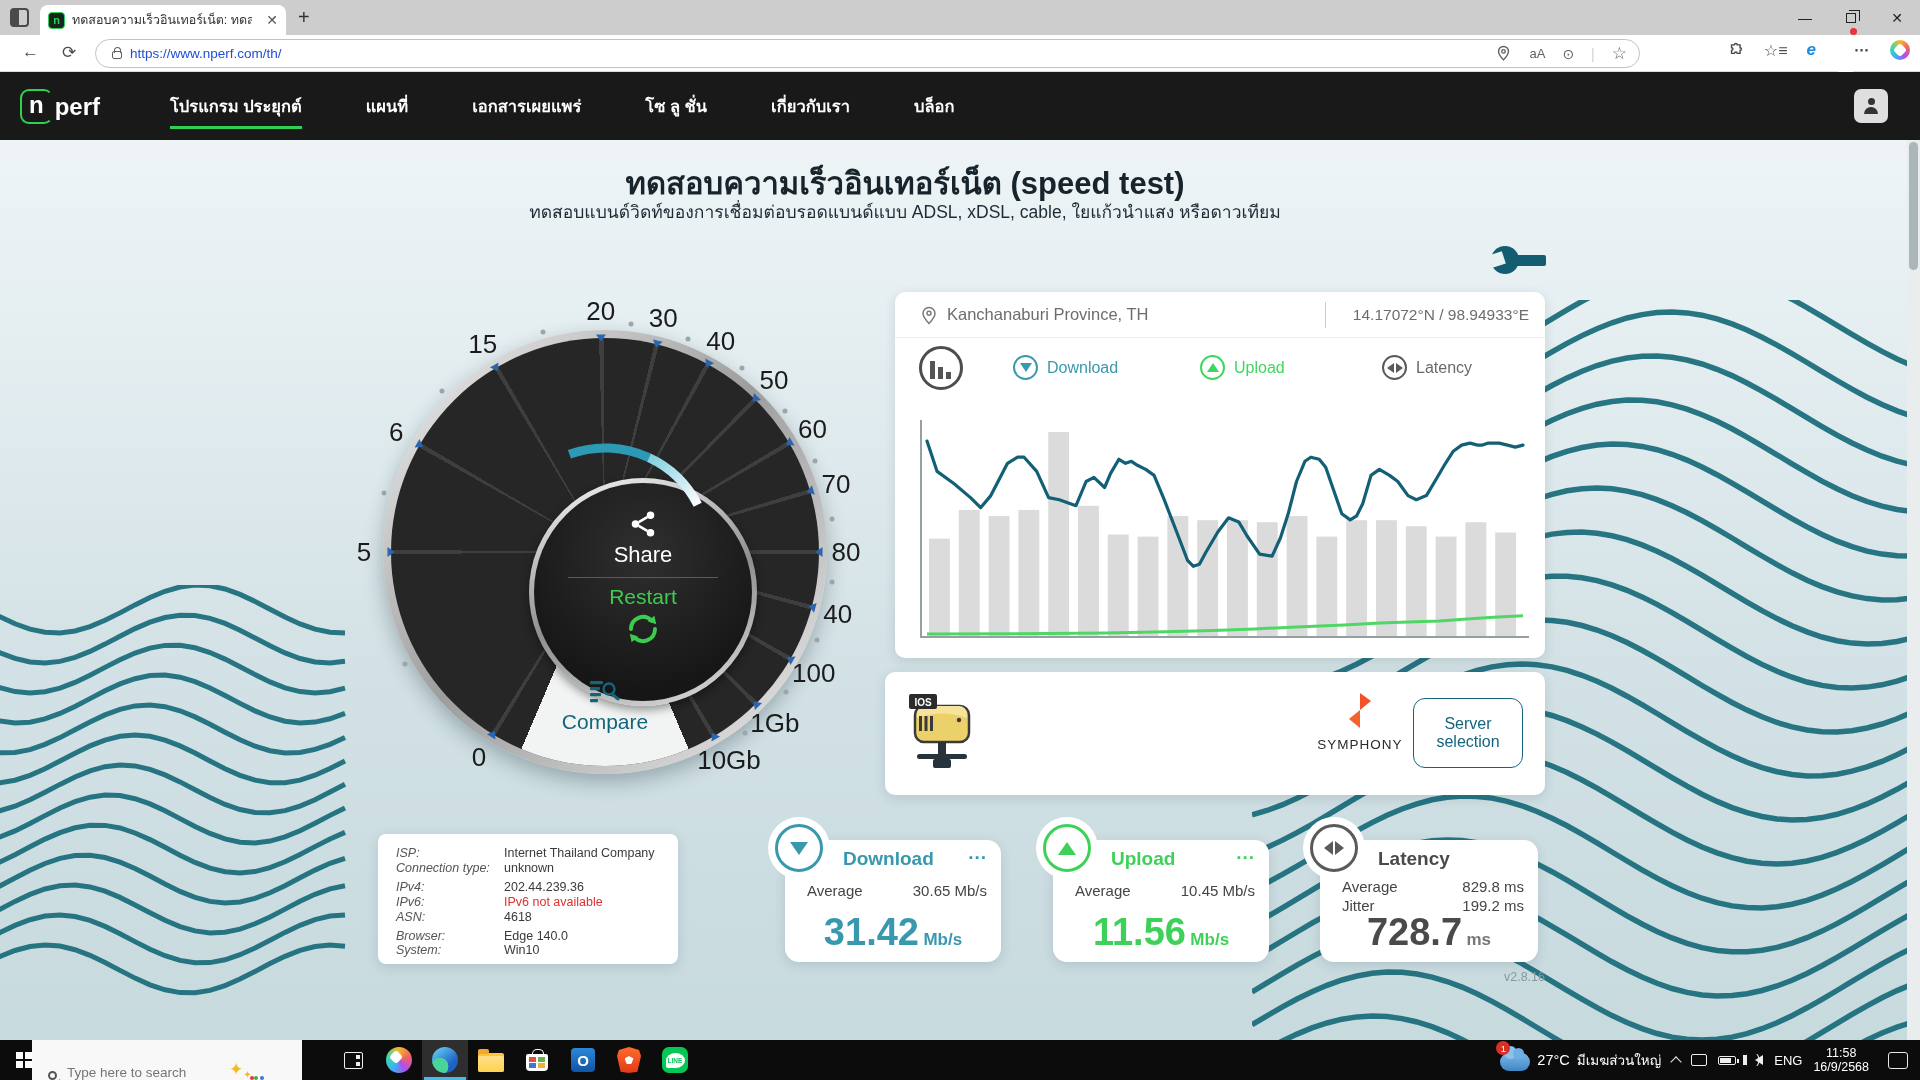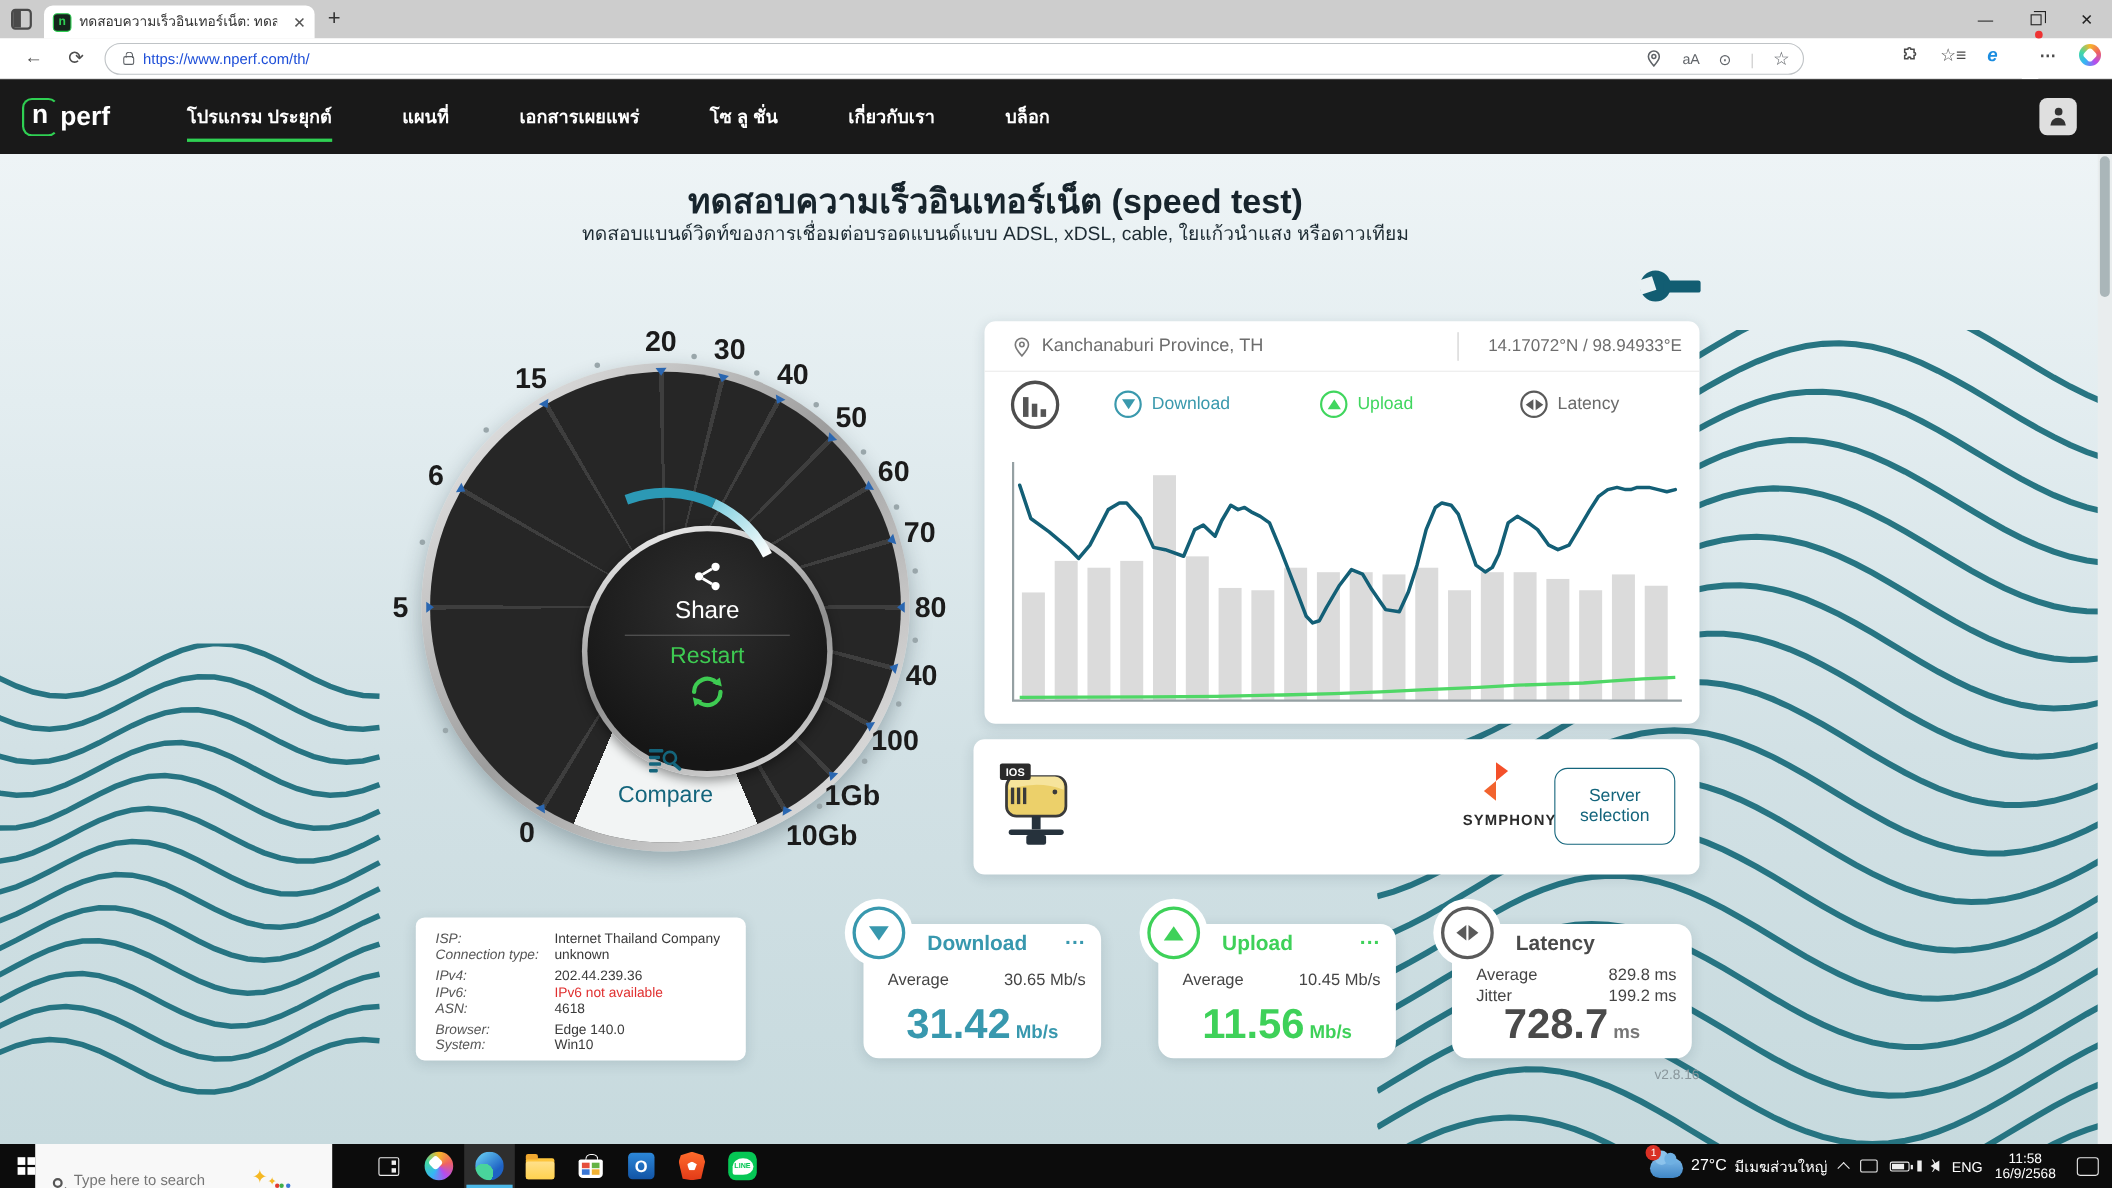--- a/index.html
+++ b/index.html
@@ -70,21 +70,21 @@
   .dial-wedge { position:absolute; left:8px; top:8px; width:428px; height:428px; border-radius:50%;
     background:conic-gradient(from 157deg,#f2f4f4 0deg 46deg,transparent 46deg 360deg); }
   .hub-rim { position:absolute; left:146px; top:148px; width:228px; height:228px; border-radius:50%;
     background:linear-gradient(160deg,#fbfbfb,#8f8f8f 52%,#e0e0e0); box-shadow:0 4px 10px rgba(0,0,0,.4); }
   .hub { position:absolute; left:5px; top:5px; width:218px; height:218px; border-radius:50%;
     background:radial-gradient(circle at 50% 32%,#2f2f2f,#161616 75%); display:flex; flex-direction:column; align-items:center; padding-top:26px; }
   .hub-share-label { color:#fff; font-size:22px; margin-top:3px; }
   .hub-div { width:150px; height:1px; background:#5a5a5a; margin:9px 0 7px; }
   .hub-restart-label { color:#3ecb52; font-size:21px; }
   .progress-svg { position:absolute; left:136px; top:138px; pointer-events:none; }
-  .g-label { position:absolute; transform:translate(-50%,-50%); font-size:26px; font-weight:bold; color:#1b1b1b; white-space:nowrap; }
+  .g-label { position:absolute; transform:translate(-50%,-50%); font-size:26px; font-weight:normal; color:#1b1b1b; white-space:nowrap; }
   .g-tick { position:absolute; width:0; height:0; border-left:5px solid transparent; border-right:5px solid transparent; border-top:7px solid #2a66b0; }
   .g-dot { position:absolute; width:5px; height:5px; border-radius:50%; background:#99a6aa; transform:translate(-50%,-50%); }
   .compare-block { position:absolute; left:0; top:390px; width:520px; text-align:center; color:#14657c; }
   .compare-label { font-size:21px; margin-top:1px; }
 
   
   .card { position:absolute; background:#fff; border-radius:10px; box-shadow:0 3px 12px rgba(25,60,70,.14); z-index:2; }
   .chart-card { left:895px; top:152px; width:650px; height:366px; }
   .loc-row { position:relative; height:46px; border-bottom:1px solid #ececec; display:flex; align-items:center; color:#6d6d6d; }
   .loc-pin { margin:2px 10px 0 26px; }
@@ -103,21 +103,21 @@
   .lr-tris b { border-right:7px solid #5a5a5a; }
   .lr-tris s { border-left:7px solid #5a5a5a; }
   .chart-area { position:absolute; left:12px; top:124px; }
 
   
   .server-card { left:885px; top:532px; width:660px; height:123px; }
   .srv-ico { position:absolute; left:22px; top:20px; }
   .srv-text { position:absolute; left:108px; top:17px; font-size:16.5px; color:#3c3c3c; }
   .srv-text div { margin-bottom:11px; display:flex; align-items:center; gap:8px; }
   .symphony { position:absolute; left:420px; top:20px; width:110px; text-align:center; }
-  .symphony-word { font-size:13.5px; font-weight:bold; color:#2b2b2b; letter-spacing:1px; margin-top:3px;text-align:right; }
+  .symphony-word { font-size:13.5px; font-weight:normal; color:#2b2b2b; letter-spacing:1px; margin-top:3px; }
   .srv-btn { position:absolute; left:528px; top:26px; width:110px; height:70px; border:1.6px solid #14657c; border-radius:12px; color:#14657c; font-size:16px; display:flex; align-items:center; justify-content:center; text-align:center; background:#fff; }
 
   
   .isp-card { left:378px; top:694px; width:300px; height:130px; border-radius:8px; padding:12px 18px; }
   .isp-row { display:flex; font-size:12.5px; line-height:14.9px; }
   .isp-row .lbl { width:108px; font-style:italic; color:#555; }
   .isp-row .val { color:#3a3a3a; }
   .isp-row .val.red { color:#e03030; }
   .isp-gap { height:4px; }
 
@@ -365,21 +365,21 @@
           <span class="g-label" style="left: 491.076px; top: 193.552px;">70</span>
           <span class="g-tick" style="left: 465.187px; top: 201.221px; transform: translate(-50%, -50%) rotate(73.5deg);"></span>
           <span class="g-label" style="left: 501px; top: 262px;">80</span>
           <span class="g-tick" style="left: 474px; top: 262px; transform: translate(-50%, -50%) rotate(90deg);"></span>
           <span class="g-label" style="left: 492.788px; top: 324.375px;">40</span>
           <span class="g-tick" style="left: 466.708px; top: 317.387px; transform: translate(-50%, -50%) rotate(105deg);"></span>
           <span class="g-label" style="left: 468.712px; top: 382.5px;">100</span>
           <span class="g-tick" style="left: 445.329px; top: 369px; transform: translate(-50%, -50%) rotate(120deg);"></span>
           <span class="g-label" style="left: 429.817px; top: 433.007px;">1Gb</span>
           <span class="g-tick" style="left: 410.792px; top: 413.848px; transform: translate(-50%, -50%) rotate(135.2deg);"></span>
-          <span class="g-label" style="left: 402px; top: 469.653px;">10Gb</span>
+          <span class="g-label" style="left: 384px; top: 469.653px;">10Gb</span>
           <span class="g-tick" style="left: 368.613px; top: 446.389px; transform: translate(-50%, -50%) rotate(149.5deg);"></span>
           <span class="g-dot" style="left: 60.1984px; top: 373.894px;"></span>
           <span class="g-dot" style="left: 38.803px; top: 202.73px;"></span>
           <span class="g-dot" style="left: 97.3675px; top: 100.781px;"></span>
           <span class="g-dot" style="left: 197.84px; top: 41.5978px;"></span>
           <span class="g-dot" style="left: 285.924px; top: 34.472px;"></span>
           <span class="g-dot" style="left: 343.371px; top: 48.7154px;"></span>
           <span class="g-dot" style="left: 396.535px; top: 78.1548px;"></span>
           <span class="g-dot" style="left: 440.331px; top: 120.856px;"></span>
           <span class="g-dot" style="left: 469.927px; top: 170.503px;"></span>

